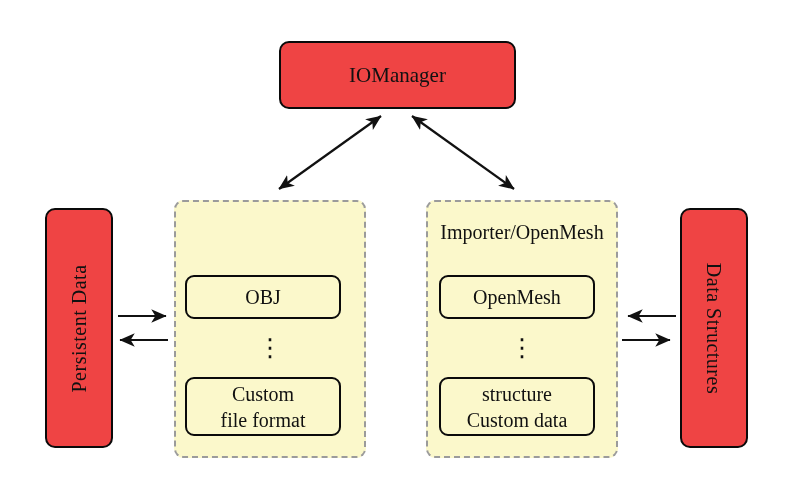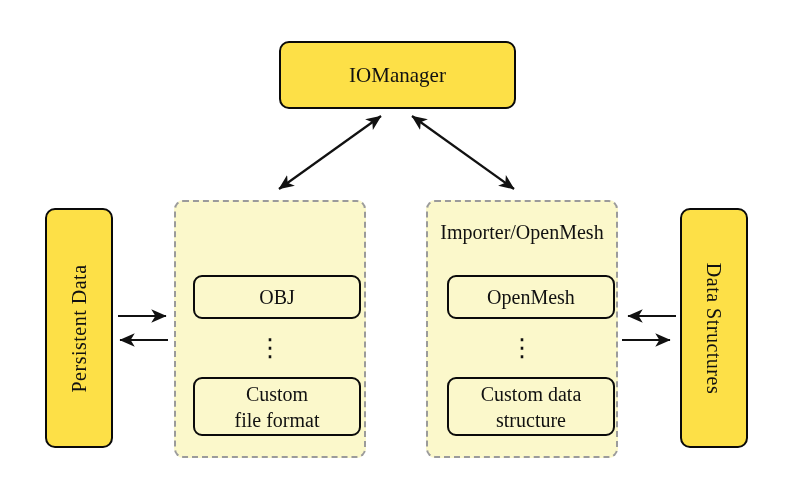--- a/index.html
+++ b/index.html
@@ -21,21 +21,21 @@
     left: 0;
     top: 0;
     width: 800px;
     height: 489px;
     pointer-events: none;
   }
   
   .node {
     position: absolute;
     box-sizing: border-box;
-    background: #fde047;
+    background: #ef4444;
     border: 2.5px solid #0a0a0a;
     border-radius: 10px;
     display: flex;
     align-items: center;
     justify-content: center;
   }
   .node-io {
     left: 279px;
     top: 41px;
     width: 237px;
@@ -74,31 +74,30 @@
     position: absolute;
     top: 19px;
     left: 0;
     width: 100%;
     text-align: center;
     font-size: 20px;
   }
   .inner-node {
     position: absolute;
     box-sizing: border-box;
-    width: 168px;
+    width: 156px;
     background: transparent;
     border: 2.5px solid #0a0a0a;
     border-radius: 9px;
     display: flex;
     flex-direction: column;
     align-items: center;
     justify-content: center;
     font-size: 20px;
     text-align: center;
-    margin-left: 8px;
   }
   .inner-top {
     left: 9px;
     top: 73px;
     height: 44px;
   }
   .group-ie .inner-top, .group-ie .inner-bottom { left: 11px; text-align: center; }
   .inner-bottom {
     left: 9px;
     top: 175px;
@@ -165,18 +164,18 @@
     </div>
   </div>
 
   <div class="group group-ie">
     <div class="group-title">Importer/OpenMesh</div>
     <div class="inner-node inner-top">
       <span>OpenMesh</span>
     </div>
     <div class="ellipsis">⋮</div>
     <div class="inner-node inner-bottom">
+      <span class="inner-line">structure</span>
       <span class="inner-line">Custom data</span>
-      <span class="inner-line">structure</span>
     </div>
   </div>
 
 </div>
 
 </body></html>

